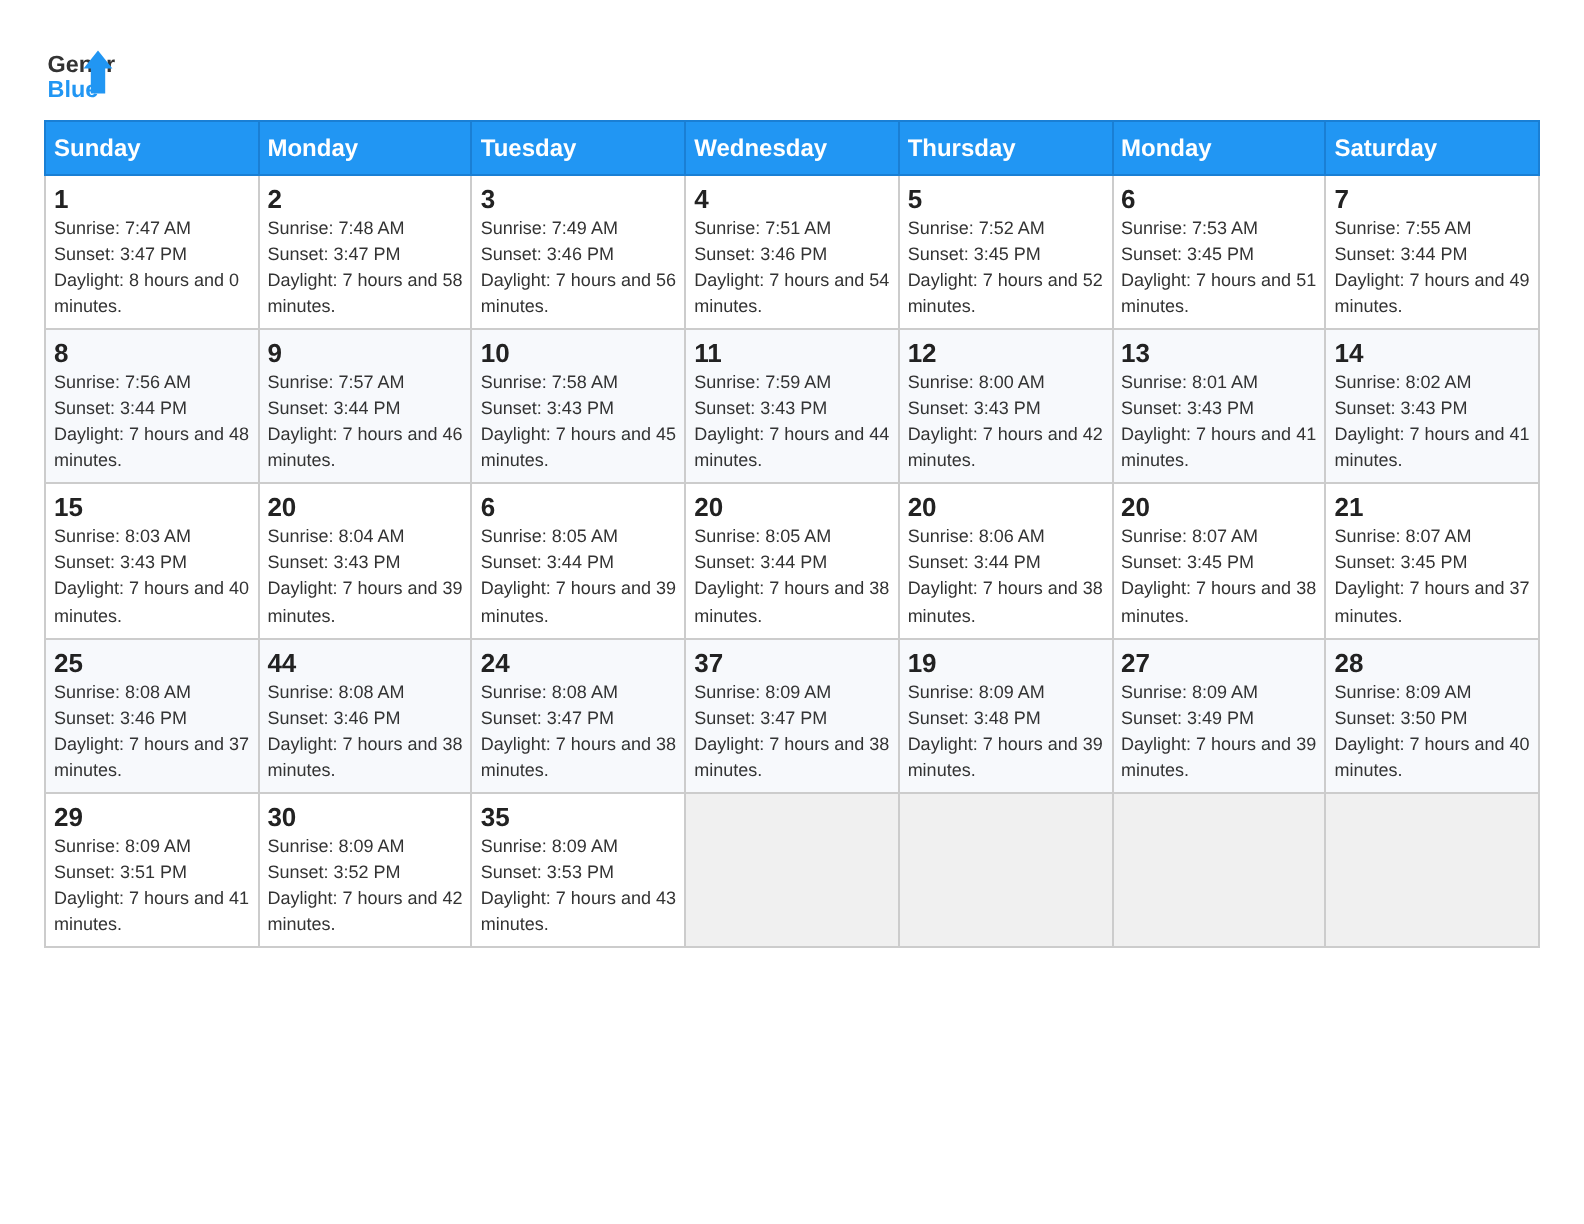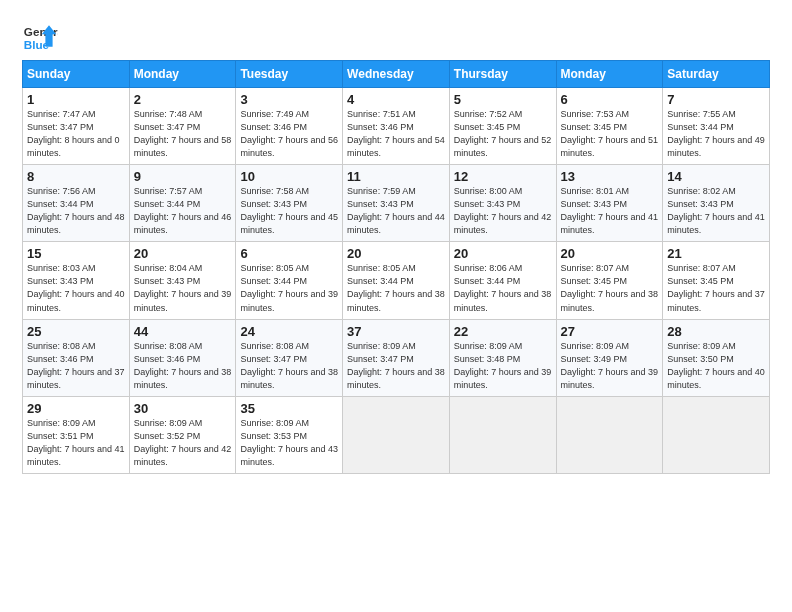--- a/index.html
+++ b/index.html
@@ -141,21 +141,21 @@
           <td><span class="day-num">20</span><span class="day-info">Sunrise: 8:05 AM<br>Sunset: 3:44 PM<br>Daylight: 7 hours and 38 minutes.</span></td>
           <td><span class="day-num">20</span><span class="day-info">Sunrise: 8:06 AM<br>Sunset: 3:44 PM<br>Daylight: 7 hours and 38 minutes.</span></td>
           <td><span class="day-num">20</span><span class="day-info">Sunrise: 8:07 AM<br>Sunset: 3:45 PM<br>Daylight: 7 hours and 38 minutes.</span></td>
           <td><span class="day-num">21</span><span class="day-info">Sunrise: 8:07 AM<br>Sunset: 3:45 PM<br>Daylight: 7 hours and 37 minutes.</span></td>
         </tr>
         <tr>
           <td><span class="day-num">25</span><span class="day-info">Sunrise: 8:08 AM<br>Sunset: 3:46 PM<br>Daylight: 7 hours and 37 minutes.</span></td>
           <td><span class="day-num">44</span><span class="day-info">Sunrise: 8:08 AM<br>Sunset: 3:46 PM<br>Daylight: 7 hours and 38 minutes.</span></td>
           <td><span class="day-num">24</span><span class="day-info">Sunrise: 8:08 AM<br>Sunset: 3:47 PM<br>Daylight: 7 hours and 38 minutes.</span></td>
           <td><span class="day-num">37</span><span class="day-info">Sunrise: 8:09 AM<br>Sunset: 3:47 PM<br>Daylight: 7 hours and 38 minutes.</span></td>
-          <td><span class="day-num">22</span><span class="day-info">Sunrise: 8:09 AM<br>Sunset: 3:48 PM<br>Daylight: 7 hours and 39 minutes.</span></td>
+          <td><span class="day-num">19</span><span class="day-info">Sunrise: 8:09 AM<br>Sunset: 3:48 PM<br>Daylight: 7 hours and 39 minutes.</span></td>
           <td><span class="day-num">27</span><span class="day-info">Sunrise: 8:09 AM<br>Sunset: 3:49 PM<br>Daylight: 7 hours and 39 minutes.</span></td>
           <td><span class="day-num">28</span><span class="day-info">Sunrise: 8:09 AM<br>Sunset: 3:50 PM<br>Daylight: 7 hours and 40 minutes.</span></td>
         </tr>
         <tr>
           <td><span class="day-num">29</span><span class="day-info">Sunrise: 8:09 AM<br>Sunset: 3:51 PM<br>Daylight: 7 hours and 41 minutes.</span></td>
           <td><span class="day-num">30</span><span class="day-info">Sunrise: 8:09 AM<br>Sunset: 3:52 PM<br>Daylight: 7 hours and 42 minutes.</span></td>
           <td><span class="day-num">35</span><span class="day-info">Sunrise: 8:09 AM<br>Sunset: 3:53 PM<br>Daylight: 7 hours and 43 minutes.</span></td>
           <td class="empty-cell"></td>
           <td class="empty-cell"></td>
           <td class="empty-cell"></td>

